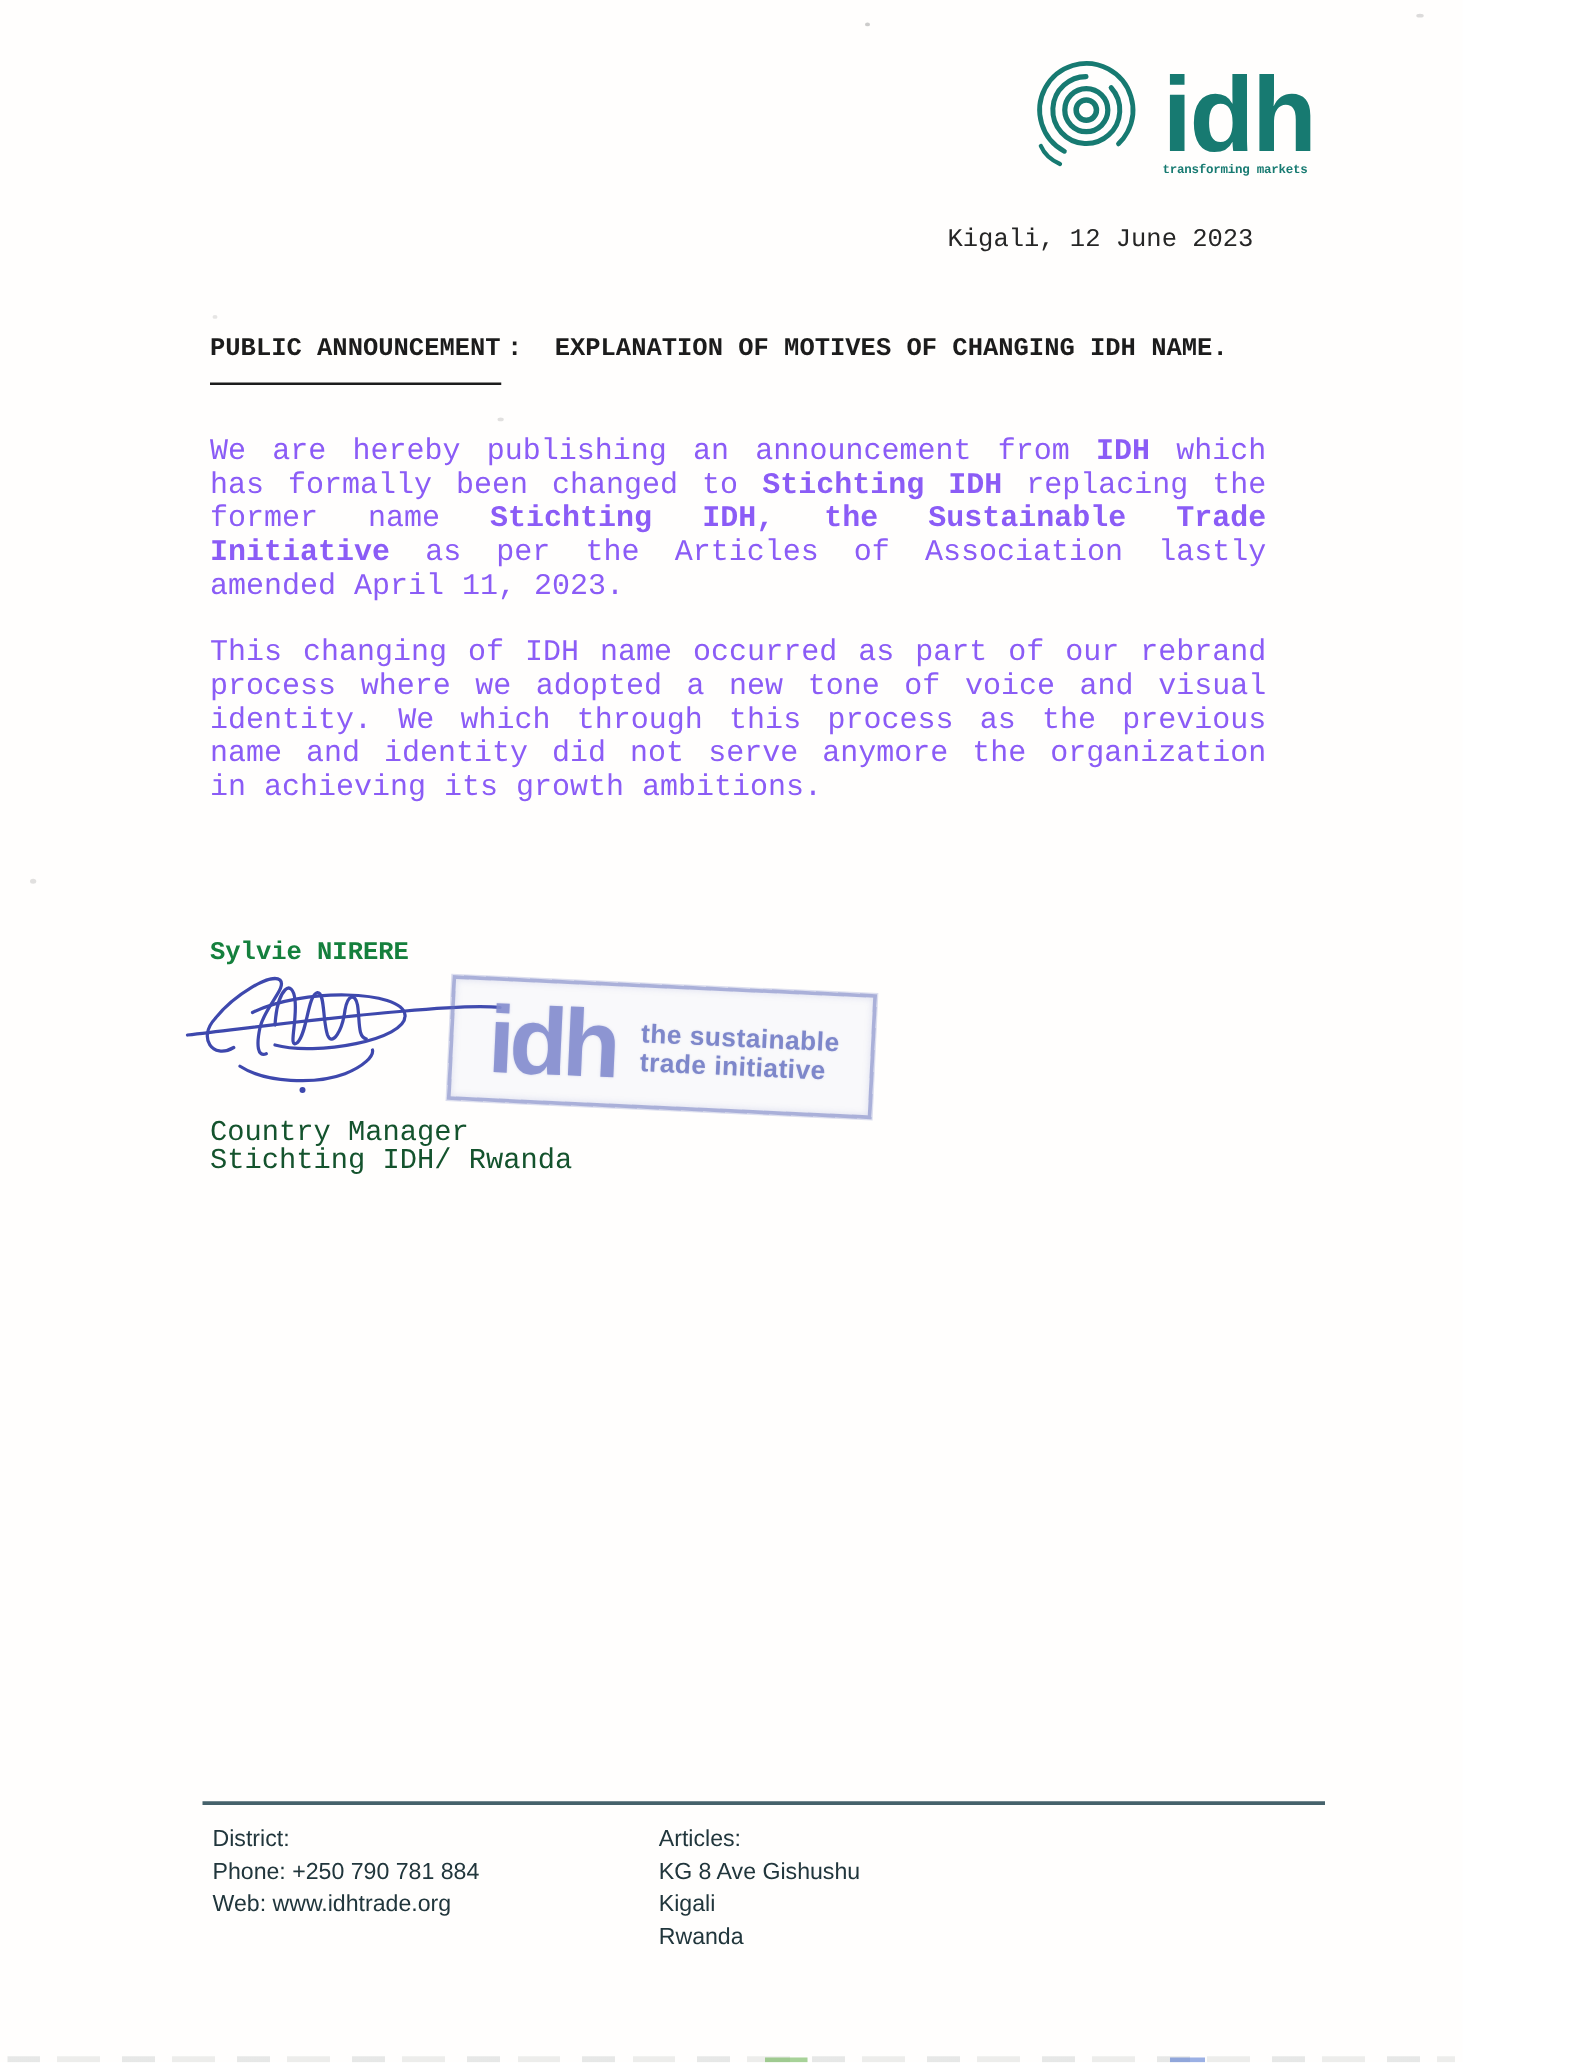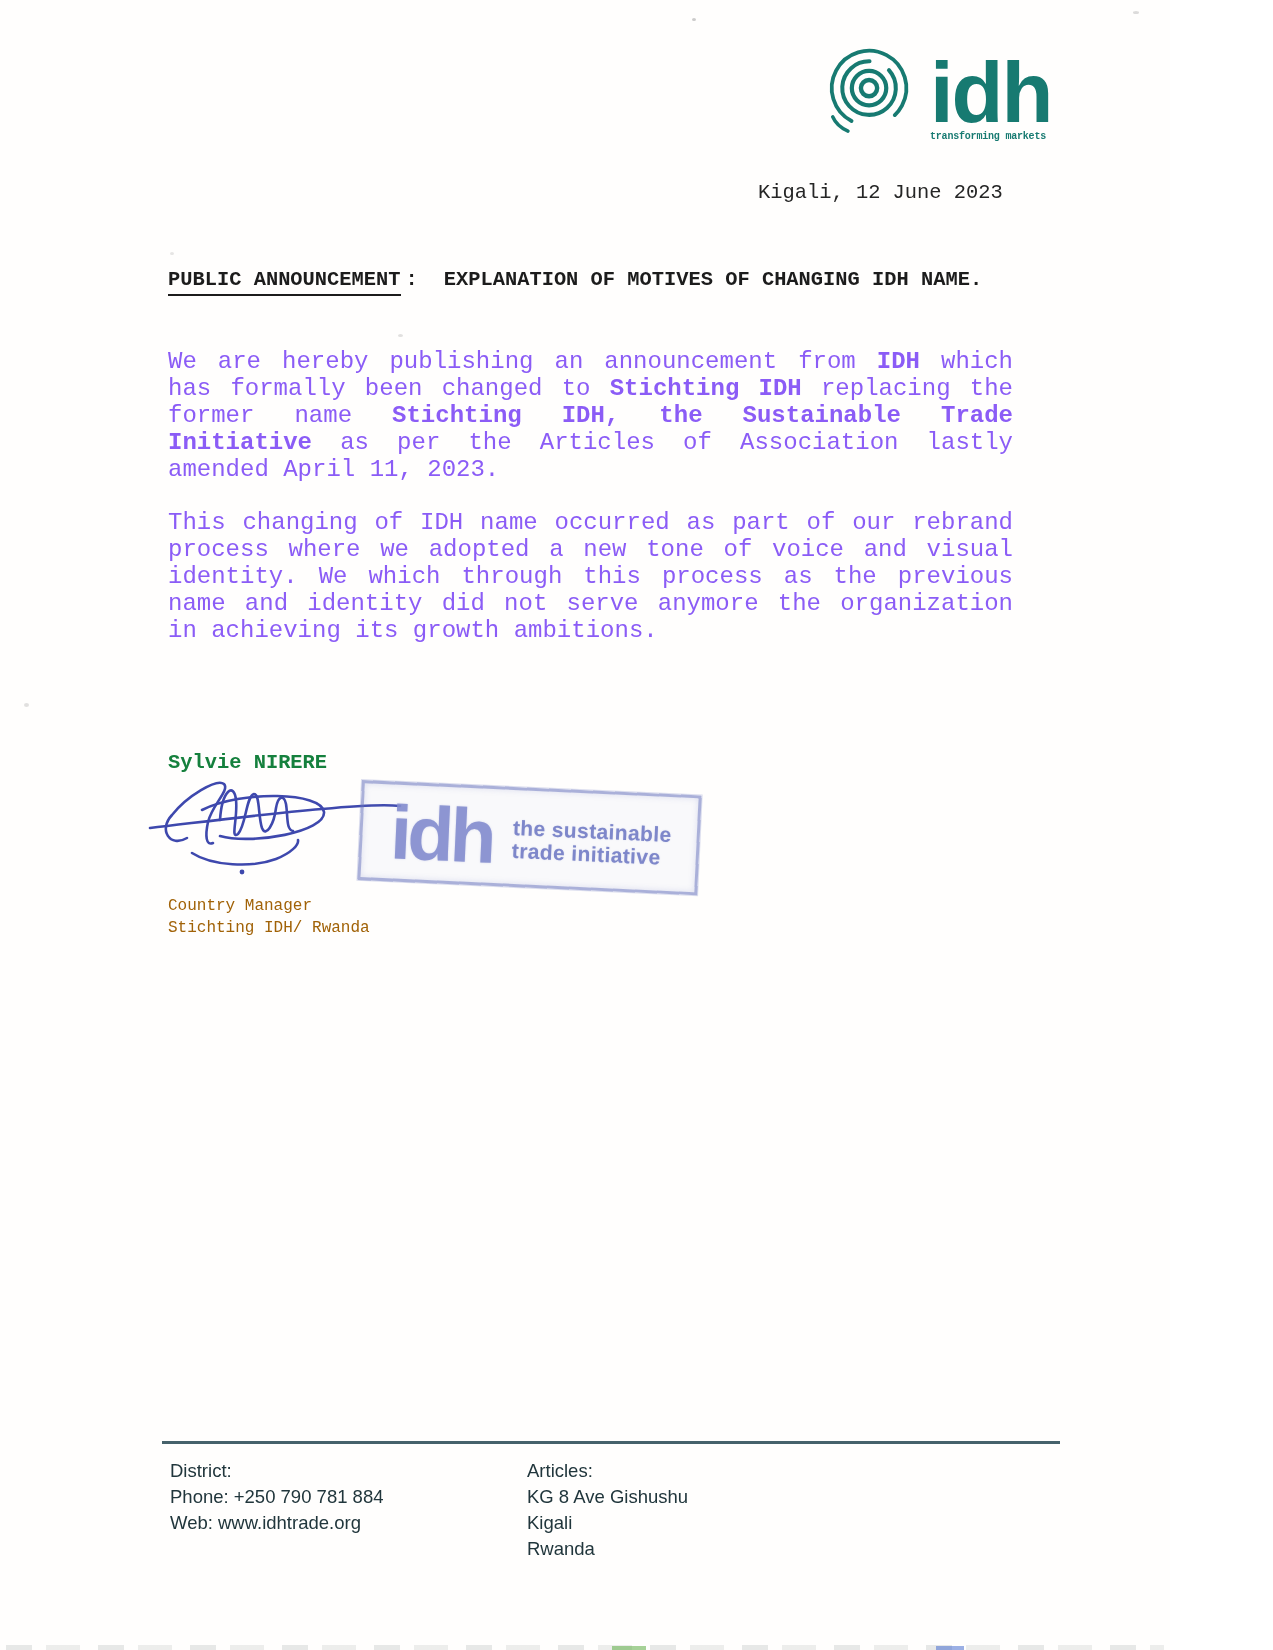--- a/index.html
+++ b/index.html
@@ -21,21 +21,21 @@
     letter-spacing:-2px;color:#177a71;margin-top:14px;
   }
   .logo-tagline{
     font-family:Liberation Mono, monospace;
     font-weight:bold;font-size:10px;letter-spacing:-0.2px;
     color:#177a71;margin-top:5px;white-space:nowrap;
   }
   
   .dateline{position:absolute;left:758px;top:181px;font-size:20.4px;white-space:nowrap;color:#262626;}
   .heading{position:absolute;left:168px;top:268px;font-size:20.4px;font-weight:bold;white-space:nowrap;color:#1c1c1c;}
-  .h-label{border-bottom:2.5px solid #1c1c1c;padding-bottom:3px;}
+  .h-label{border-bottom:2.5px solid #1c1c1c;padding-bottom:15px;}
   .h-colon{margin-left:5px;}
   .h-title{margin-left:26px;}
   .body-text{position:absolute;left:168px;top:348px;width:845px;font-size:24px;line-height:27px;color:#8b5cf6;}
   .body-text p{margin:0 0 26px 0;text-align:justify;text-align-last:left;}
   .body-text .b{font-weight:bold;}
   .body-text sup{font-size:0.62em;line-height:0;}
   .sig-name{position:absolute;left:168px;top:751px;font-size:20.4px;font-weight:bold;color:#15803d;}
   .signature-svg{position:absolute;left:142px;top:760px;width:270px;height:125px;}
   
   .stamp{
@@ -51,21 +51,21 @@
     font-weight:900;font-size:76px;line-height:1;
     letter-spacing:-4px;color:rgba(131,140,206,0.88);
     margin:10px 0 0 28px;
     text-shadow:0 0 2px rgba(131,140,206,0.35);
   }
   .stamp-text{
     margin:26px 0 0 20px;font-weight:bold;font-size:21px;line-height:23px;
     color:rgba(118,128,199,0.92);letter-spacing:0.4px;white-space:nowrap;
     text-shadow:0 0 1.5px rgba(118,128,199,0.3);
   }
-  .sig-role{position:absolute;left:168px;top:895px;font-size:16px;line-height:22px;color:#a16207;white-space:nowrap;}
+  .sig-role{position:absolute;left:168px;top:895px;font-size:23px;line-height:22px;color:#14532d;white-space:nowrap;}
   
   .footer-line{position:absolute;left:162px;top:1441px;width:898px;height:2.5px;background:#46626b;}
   .footer{position:absolute;left:0;top:1458px;width:100%;
     font-family:"Liberation Sans", sans-serif;font-size:18.5px;line-height:26px;color:#21363c;}
   .f-col1{position:absolute;left:170px;top:0;}
   .f-col2{position:absolute;left:527px;top:0;}
   
   .speck{position:absolute;background:#9a9a9a;border-radius:50%;opacity:0.5;}
   .edge-strip{
     position:absolute;left:6px;right:6px;bottom:0;height:5px;

